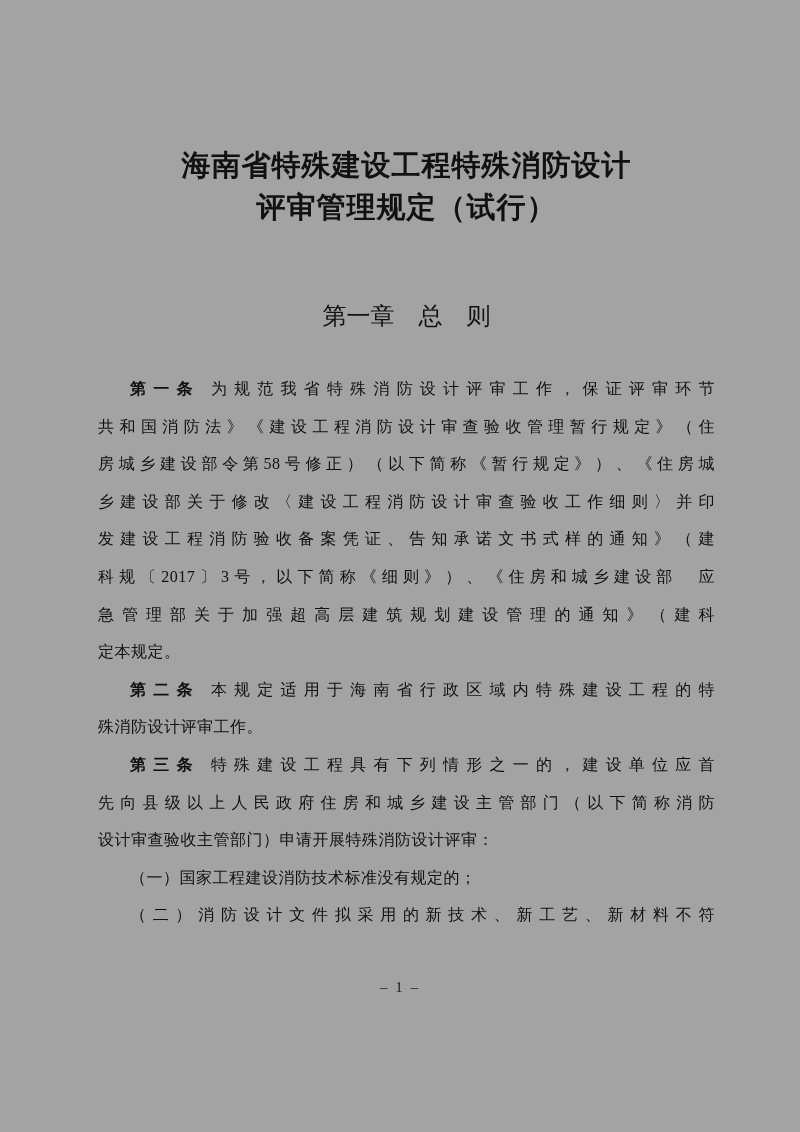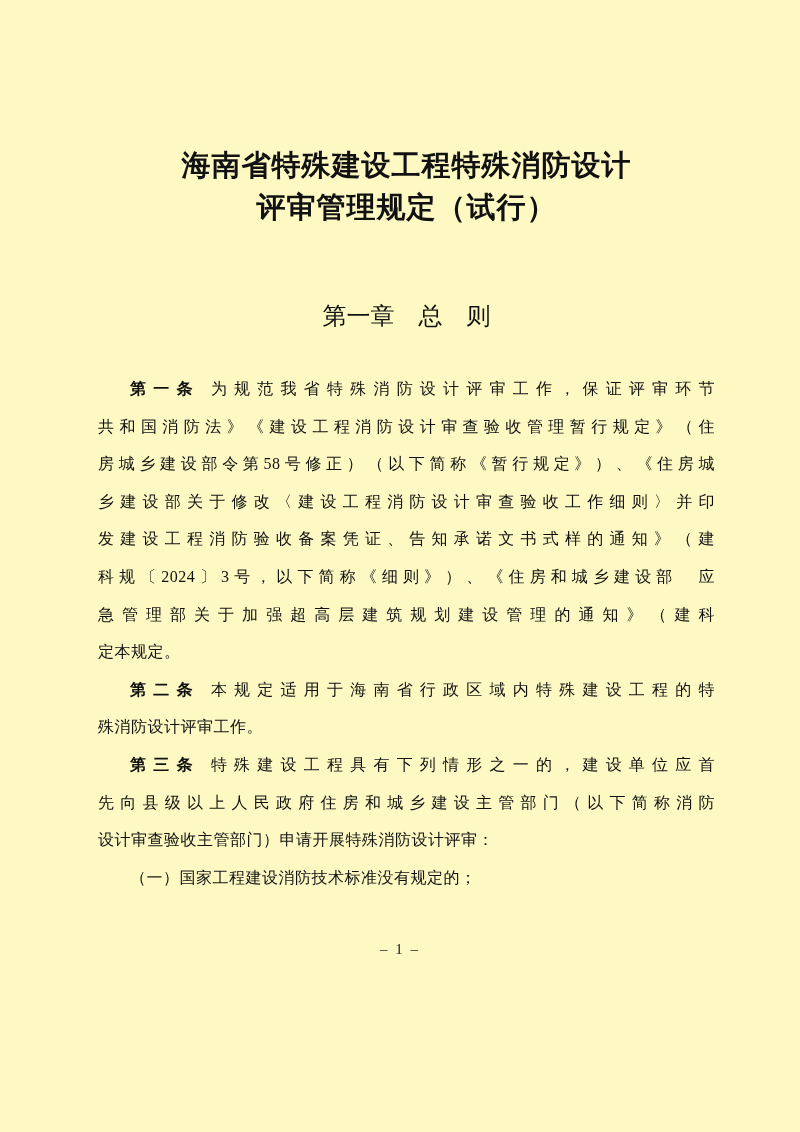--- a/index.html
+++ b/index.html
@@ -5,21 +5,21 @@
   html, body {
     margin: 0;
     padding: 0;
     background: #ffffff;
   }
   .page {
     position: relative;
     width: 800px;
     height: 1132px;
     margin: 0 auto;
-    background: #fef9c3;
+    background: #a3a3a3;
     overflow: hidden;
     font-family: "Liberation Serif", "DejaVu Serif", serif;
     color: #111111;
   }
   .doc-title {
     margin: 144px 98px 0 98px;
     width: 617px;
     text-align: center;
     font-size: 29px;
     line-height: 42px;
@@ -78,26 +78,27 @@
   </div>
 
   <div class="chapter-heading">第一章　总　则</div>
 
   <div class="body-block">
     <div class="line indent"><span class="term">第一条</span><span> 为规范我省特殊消防设计评审工作，保证评审环节</span></div>
     <div class="line">共和国消防法》《建设工程消防设计审查验收管理暂行规定》（住</div>
     <div class="line">房城乡建设部令第58号修正）（以下简称《暂行规定》）、《住房城</div>
     <div class="line">乡建设部关于修改〈建设工程消防设计审查验收工作细则〉并印</div>
     <div class="line">发建设工程消防验收备案凭证、告知承诺文书式样的通知》（建</div>
-    <div class="line">科规〔2024〕3号，以下简称《细则》）、《住房和城乡建设部　应</div>
+    <div class="line">科规〔2017〕3号，以下简称《细则》）、《住房和城乡建设部　应</div>
     <div class="line">急管理部关于加强超高层建筑规划建设管理的通知》（建科</div>
     <div class="line no-just">定本规定。</div>
     <div class="line indent"><span class="term">第二条</span><span> 本规定适用于海南省行政区域内特殊建设工程的特</span></div>
     <div class="line no-just">殊消防设计评审工作。</div>
     <div class="line indent"><span class="term">第三条</span><span> 特殊建设工程具有下列情形之一的，建设单位应首</span></div>
     <div class="line">先向县级以上人民政府住房和城乡建设主管部门（以下简称消防</div>
     <div class="line no-just">设计审查验收主管部门）申请开展特殊消防设计评审：</div>
     <div class="line no-just indent">（一）国家工程建设消防技术标准没有规定的；</div>
+    <div class="line indent">（二）消防设计文件拟采用的新技术、新工艺、新材料不符</div>
   </div>
 
   <div class="footer">– 1 –</div>
 
 </div>
 
 </body></html>

